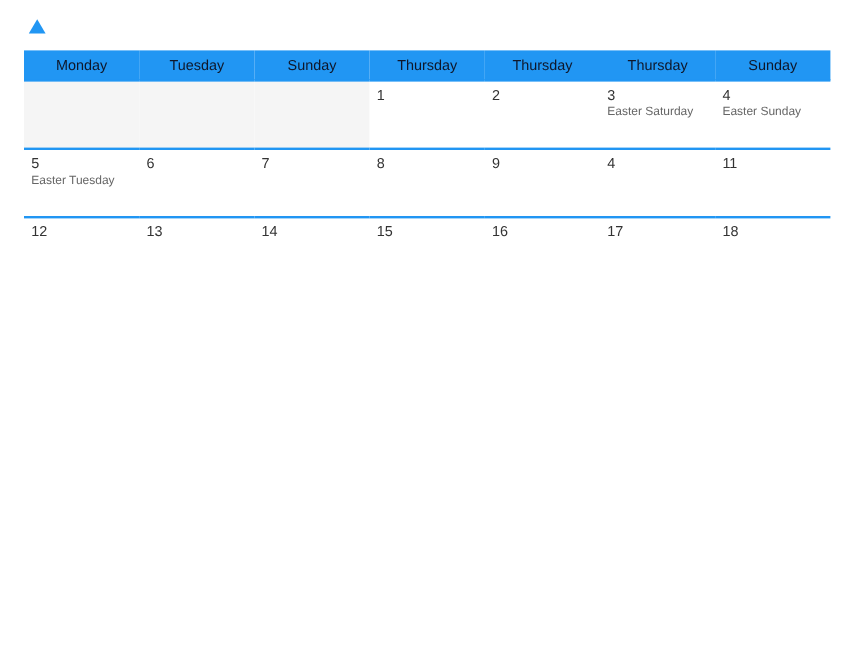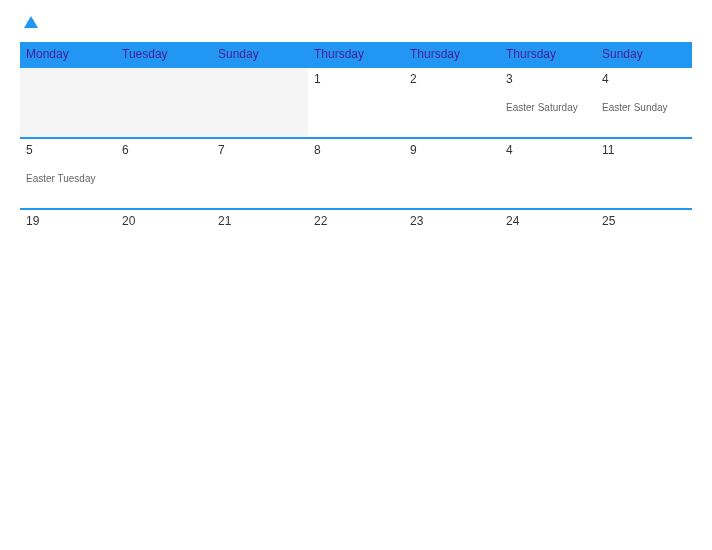--- a/index.html
+++ b/index.html
@@ -55,25 +55,25 @@
     .calendar {
       width: 100%;
       border-collapse: collapse;
     }
 
     .calendar thead tr {
       background: #2196f3;
     }
 
     .calendar thead th {
-      color: #4c1d95;
+      color: #0f172a;
       font-size: 12px;
       font-weight: normal;
       padding: 5px 6px;
-      text-align: left;
+      text-align: center;
       border: none;
       width: calc(100% / 7);
     }
 
     .calendar tbody tr {
       border-top: 2px solid #2196f3;
     }
 
     .calendar tbody td {
       vertical-align: top;
@@ -92,21 +92,21 @@
     .day-number {
       font-size: 12px;
       color: #333;
       display: block;
     }
 
     .holiday {
       font-size: 10px;
       color: #666;
       display: block;
-      margin-top: 16px;
+      margin-top: 2px;
     }
 
     .logo-row {
       display: flex;
       align-items: center;
       gap: 0px;
     }
 
     .logo-text-group {
       display: flex;
@@ -199,36 +199,36 @@
           </td>
           <td>
             <span class="day-number">4</span>
           </td>
           <td>
             <span class="day-number">11</span>
           </td>
         </tr>
         <tr>
           <td>
-            <span class="day-number">19</span>
-          </td>
-          <td>
-            <span class="day-number">20</span>
-          </td>
-          <td>
-            <span class="day-number">21</span>
-          </td>
-          <td>
-            <span class="day-number">22</span>
-          </td>
-          <td>
-            <span class="day-number">23</span>
-          </td>
-          <td>
-            <span class="day-number">24</span>
-          </td>
-          <td>
-            <span class="day-number">25</span>
+            <span class="day-number">12</span>
+          </td>
+          <td>
+            <span class="day-number">13</span>
+          </td>
+          <td>
+            <span class="day-number">14</span>
+          </td>
+          <td>
+            <span class="day-number">15</span>
+          </td>
+          <td>
+            <span class="day-number">16</span>
+          </td>
+          <td>
+            <span class="day-number">17</span>
+          </td>
+          <td>
+            <span class="day-number">18</span>
           </td>
         </tr>
       </tbody>
   </table>
 </div>
 
 </body></html>

